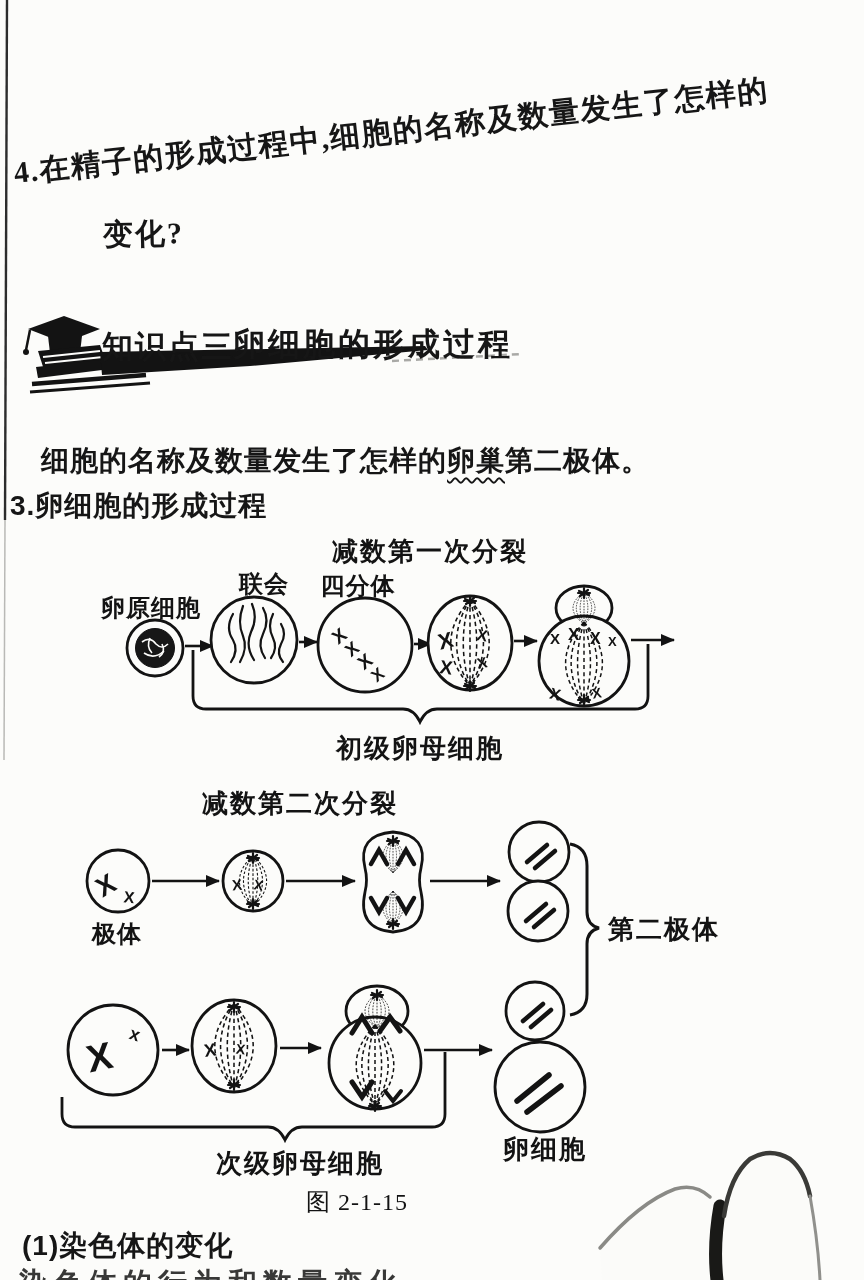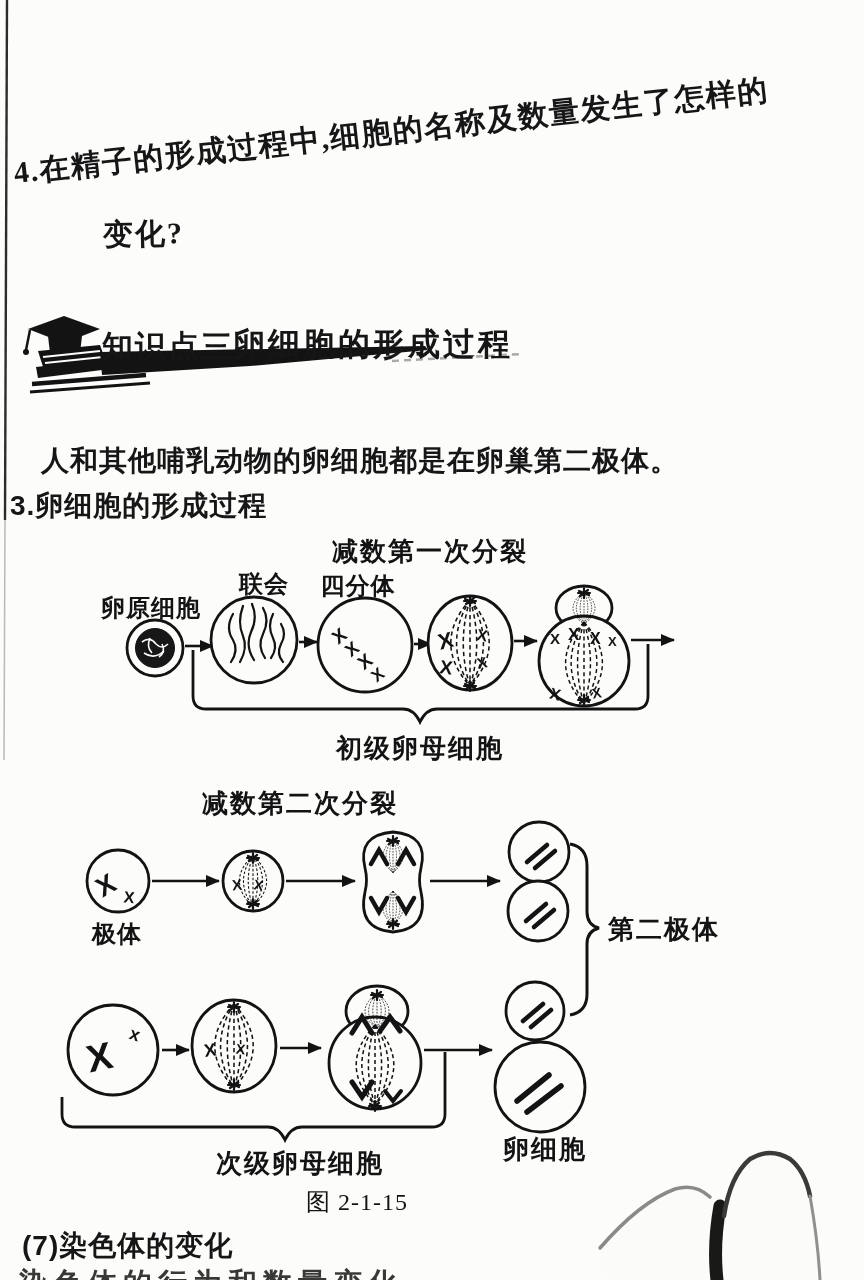--- a/index.html
+++ b/index.html
@@ -13,21 +13,21 @@
   .q1{left:14px;top:153px;font:600 30px "Liberation Serif",serif;letter-spacing:1.5px;
       transform:rotate(-6.3deg);transform-origin:0 50%;}
   .q2{left:103px;top:214px;font:600 30px "Liberation Serif",serif;letter-spacing:2px;
       transform:rotate(-1.5deg);}
   
   .kp-badge{left:102px;top:326px;font:700 31px "Liberation Sans",sans-serif;letter-spacing:2px;}
   .kp-title{left:233px;top:323px;font:700 32px "Liberation Sans",sans-serif;letter-spacing:3px;}
   
   .h1a{left:10px;top:398px;font:700 28px "Liberation Sans",sans-serif;letter-spacing:1px;}
   .body1{left:41px;top:442px;font:600 28px "Liberation Serif",serif;letter-spacing:1px;}
-  .body1 .wavy{text-decoration-style:wavy;text-decoration-thickness:2px;text-underline-offset:7px;}
+  .body1 .wavy{text-decoration:underline;text-decoration-style:wavy;text-decoration-thickness:2px;text-underline-offset:7px;}
   .h2a{left:10px;top:487px;font:700 28px "Liberation Sans",sans-serif;letter-spacing:1px;}
   .sub1{left:22px;top:1227px;font:700 28px "Liberation Sans",sans-serif;letter-spacing:1px;}
   .cut{left:18px;top:1264px;font:700 29px "Liberation Sans",sans-serif;letter-spacing:6px;opacity:.85;}
   svg{position:absolute;left:0;top:0;}
   svg text{font-family:"Liberation Sans",sans-serif;fill:#131313;}
   .dlabel{font-size:24px;font-weight:600;letter-spacing:1px;}
   .dtitle{font-size:26px;font-weight:700;letter-spacing:2px;}
   .chrX{font-weight:900;}
   .cap{font-family:"Liberation Serif",serif;font-size:24px;letter-spacing:1px;}
 </style>
@@ -267,20 +267,20 @@
       <path d="M810,1196 Q818,1241 820,1280" fill="none" stroke="#90908c" stroke-width="3" stroke-linecap="round"></path>
     </g>
   </svg>
 
   <div class="abs q1">4.在精子的形成过程中,细胞的名称及数量发生了怎样的</div>
   <div class="abs q2">变化?</div>
 
   <div class="abs kp-title">卵细胞的形成过程</div>
   <div class="abs kp-badge">知识点三</div>
 
-  <div class="abs body1"><span>人和其他哺乳动物的卵细胞都是在</span><span class="wavy">卵巢</span><span>第二极体。</span></div>
+  <div class="abs body1"><span>细胞的名称及数量发生了怎样的</span><span class="wavy">卵巢</span><span>第二极体。</span></div>
 
   <div class="abs h2a">3.卵细胞的形成过程</div>
 
-  <div class="abs sub1">(7)染色体的变化</div>
+  <div class="abs sub1">(1)染色体的变化</div>
   <div class="abs cut">染色体的行为和数量变化</div>
 
 </div>
 
 </body></html>

